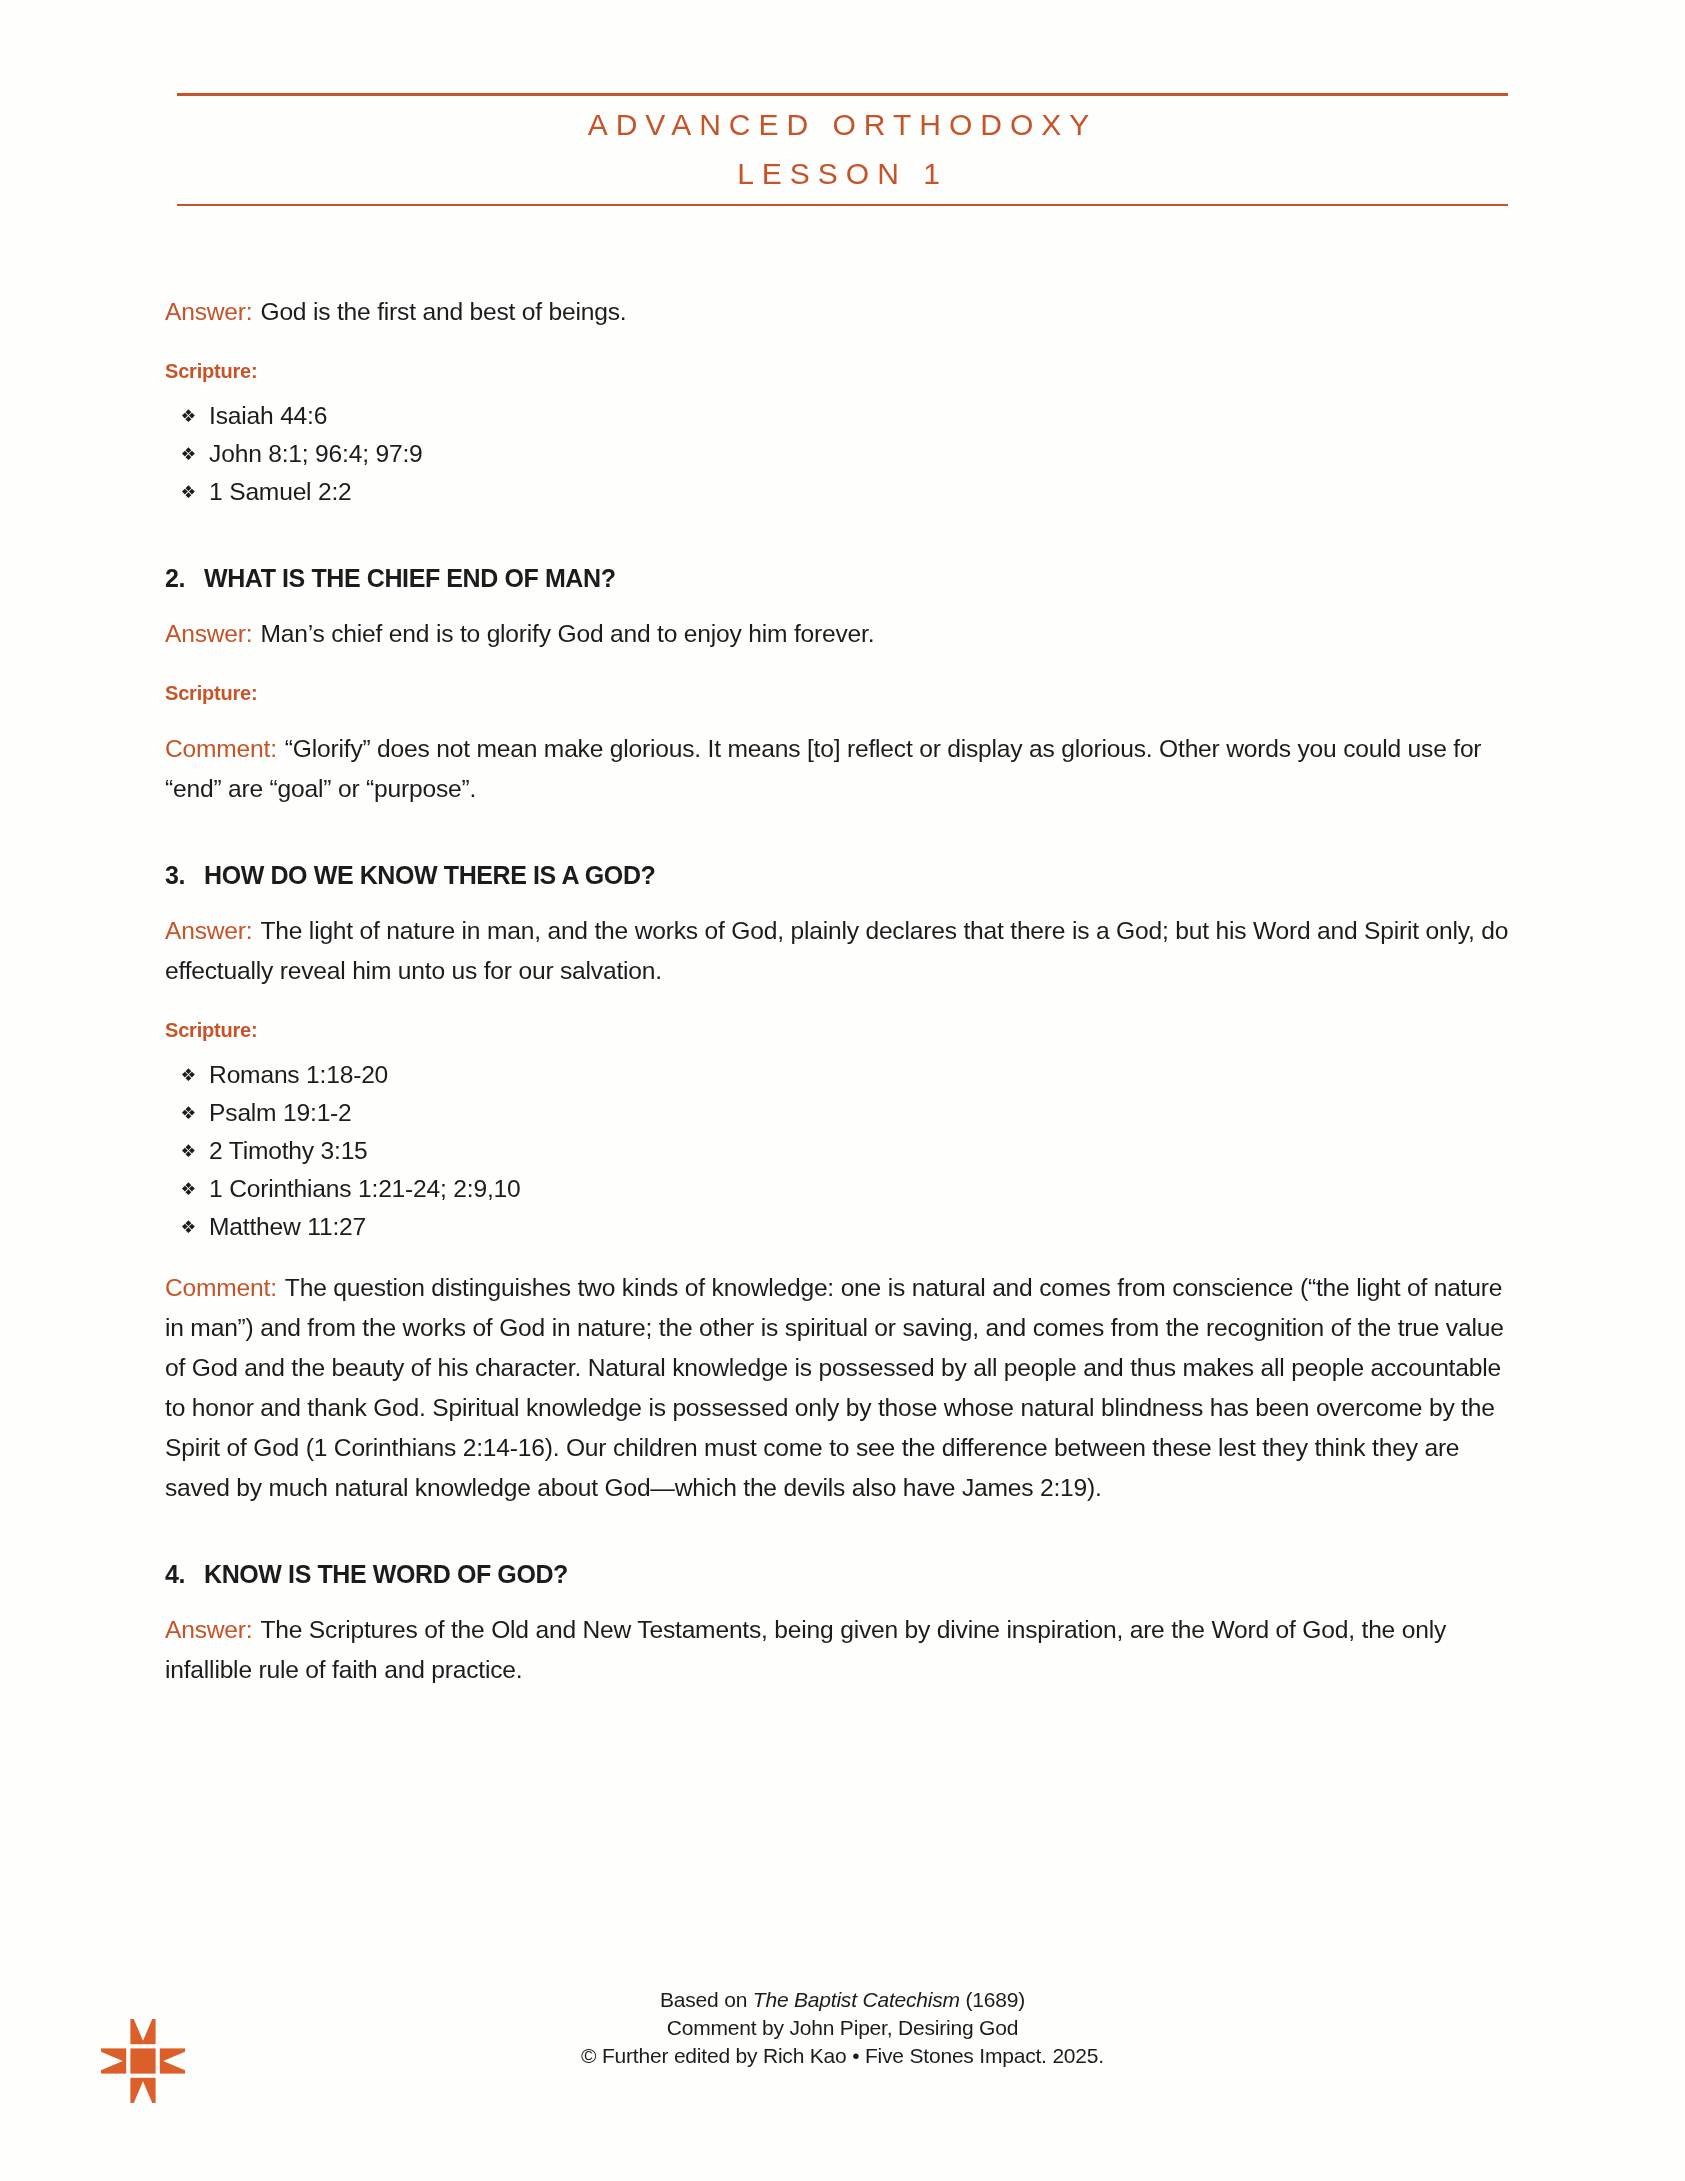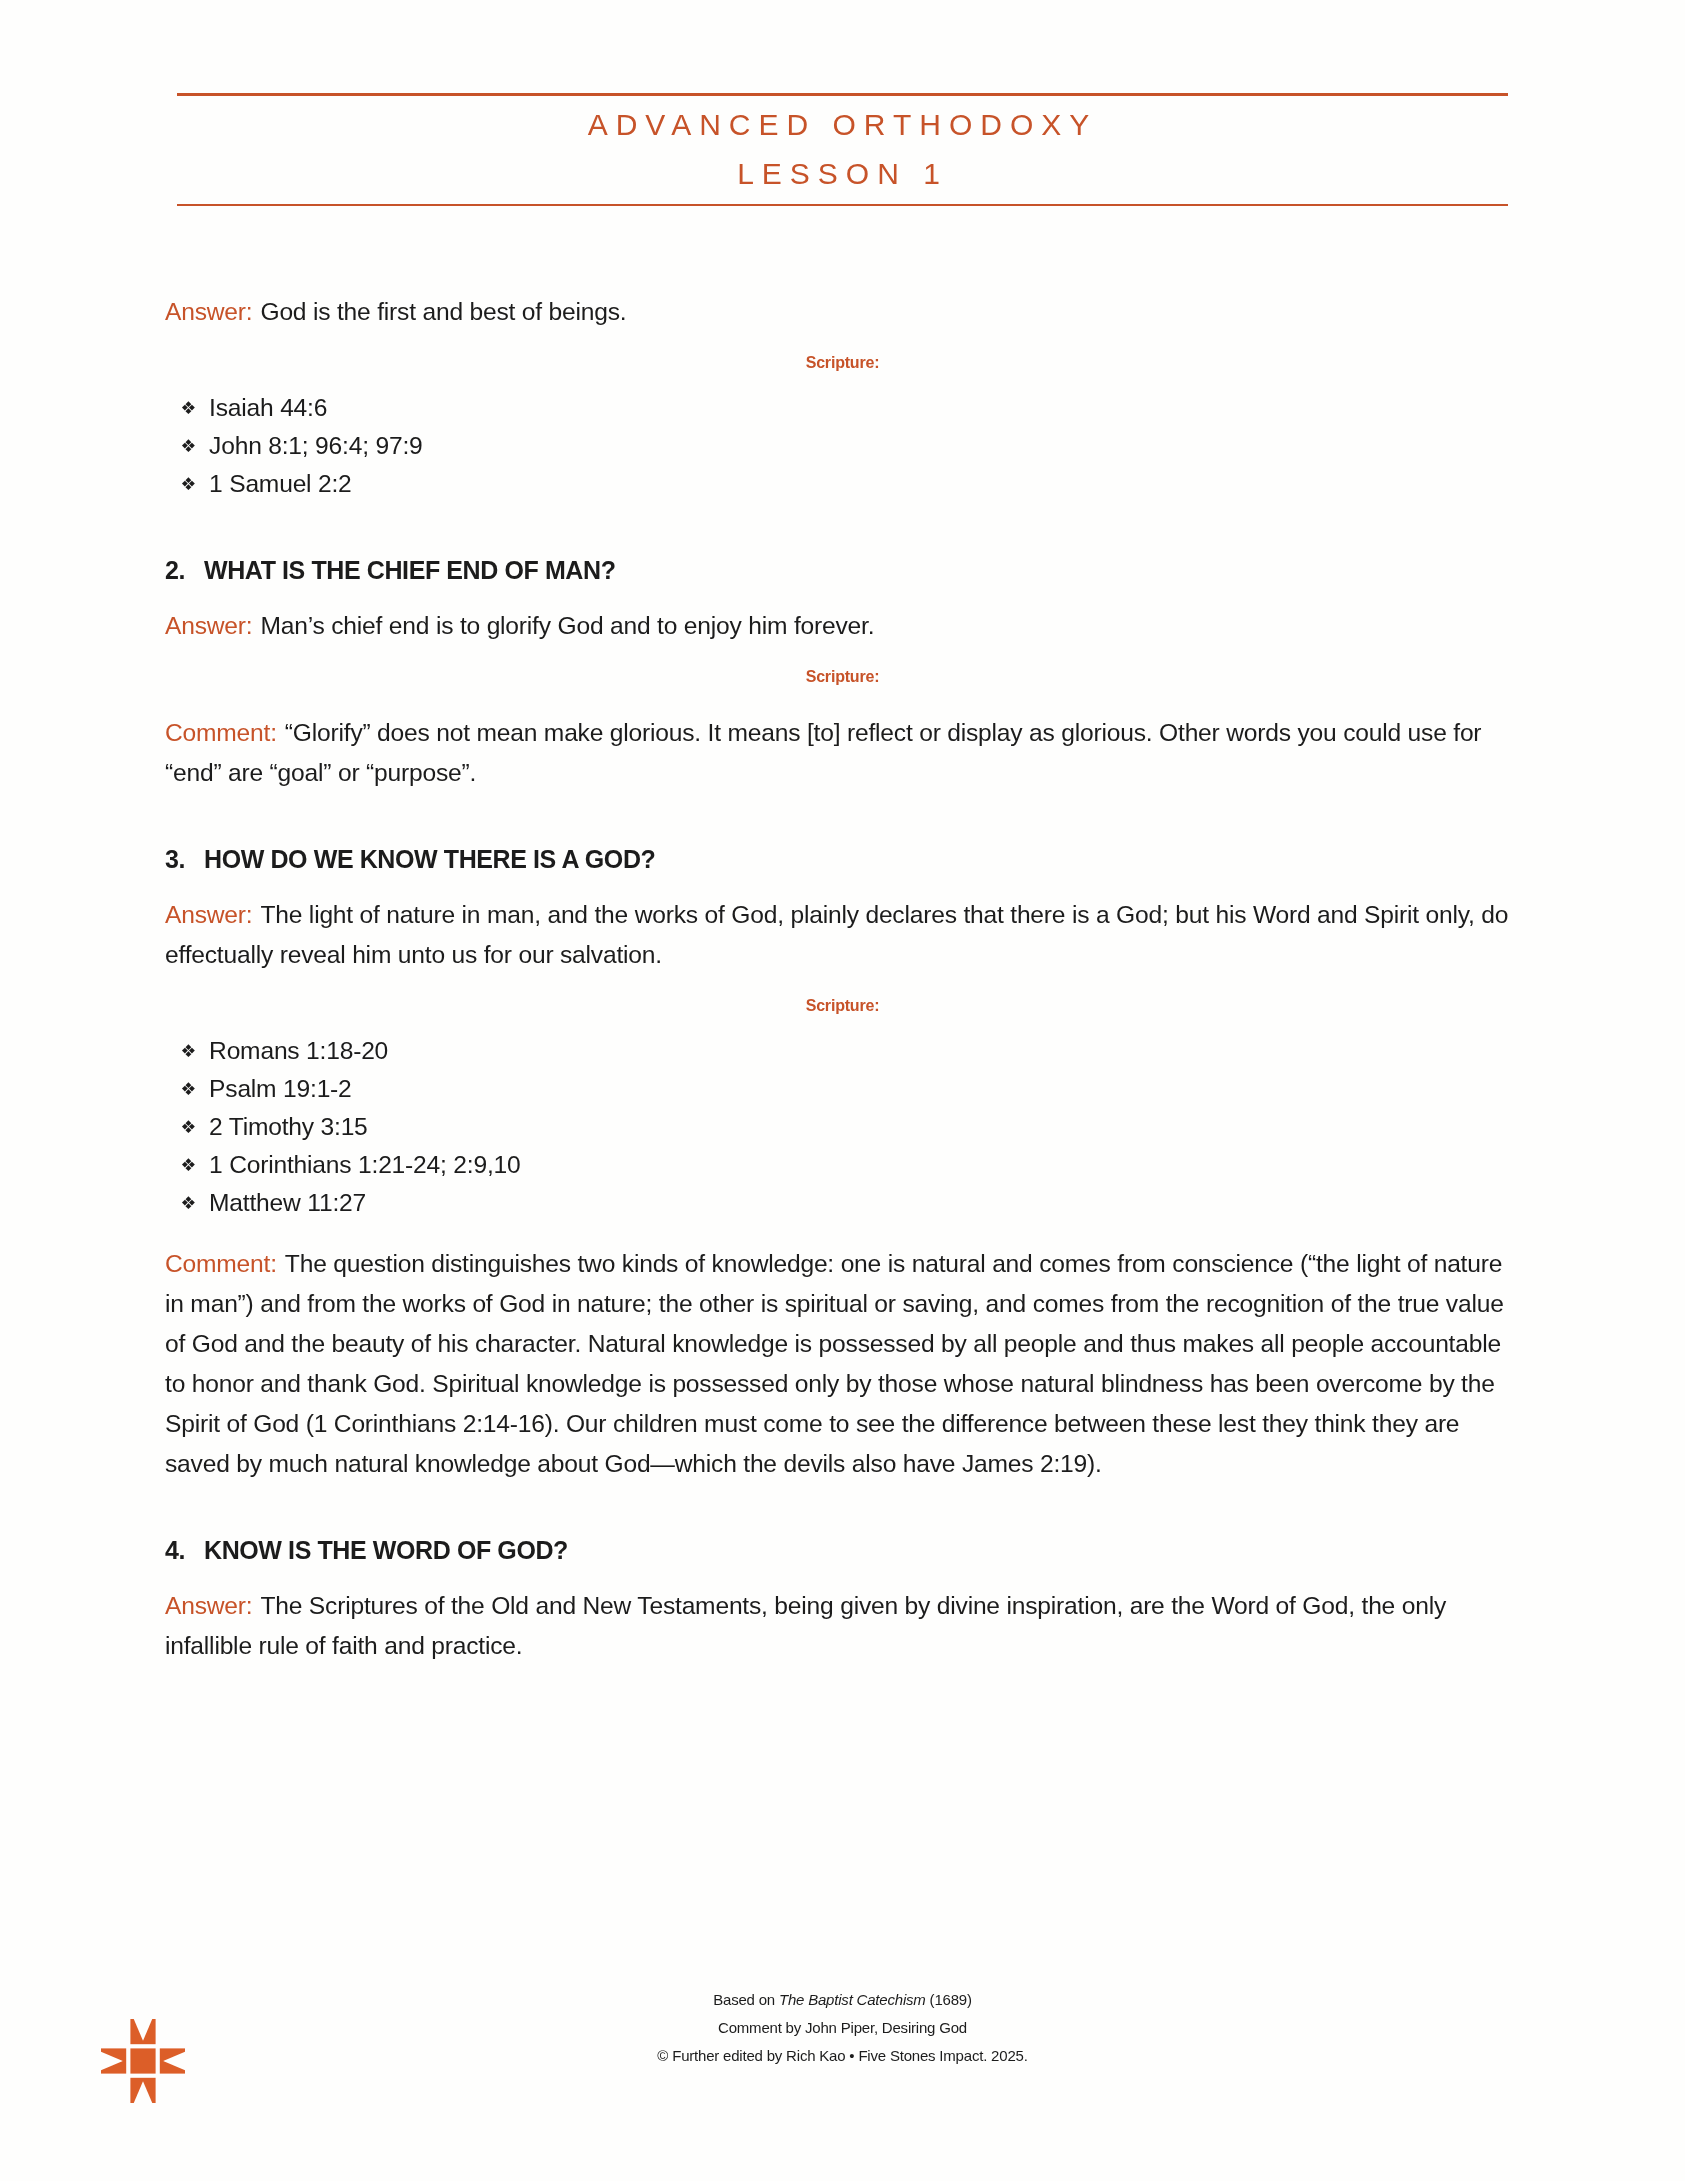--- a/index.html
+++ b/index.html
@@ -31,35 +31,35 @@
     font-size:25px;font-weight:bold;letter-spacing:-0.4px;
     margin:51px 0 0;line-height:30px;color:var(--text);
   }
   .question-head .qnum{display:inline-block;min-width:39px;}
   section:first-child .question-head{margin-top:0;}
   .answer,.comment{
     font-size:24.6px;line-height:40px;margin:21px 0 0;max-width:1355px;
   }
   .label{color:var(--accent);font-weight:normal;margin-right:8px;}
   .sublabel{
-    color:var(--accent);font-weight:bold;font-size:16px;
-    margin:16px 0 7px;line-height:30px;text-align:center;
+    color:var(--accent);font-weight:bold;font-size:20px;
+    margin:24px 0 7px;line-height:30px;
   }
   ul.scripture-list{list-style:none;margin:12px;padding:0;}
   ul.scripture-list li{
     font-size:24.6px;line-height:35px;padding-left:3.5px;
   }
   .bullet{
     display:inline-block;font-size:17.6px;margin-right:13px;
     position:relative;top:-2.6px;color:var(--text);
   }
   
   .footer{
     position:absolute;left:0;right:0;top:1986px;
-    text-align:center;font-size:15px;line-height:28px;
+    text-align:center;font-size:21px;line-height:28px;
   }
   .italic{font-style:italic;}
   
   .logo{
     position:absolute;left:101px;top:2019px;width:84px;height:84px;
   }
 </style>
 </head>
 <body>
 

